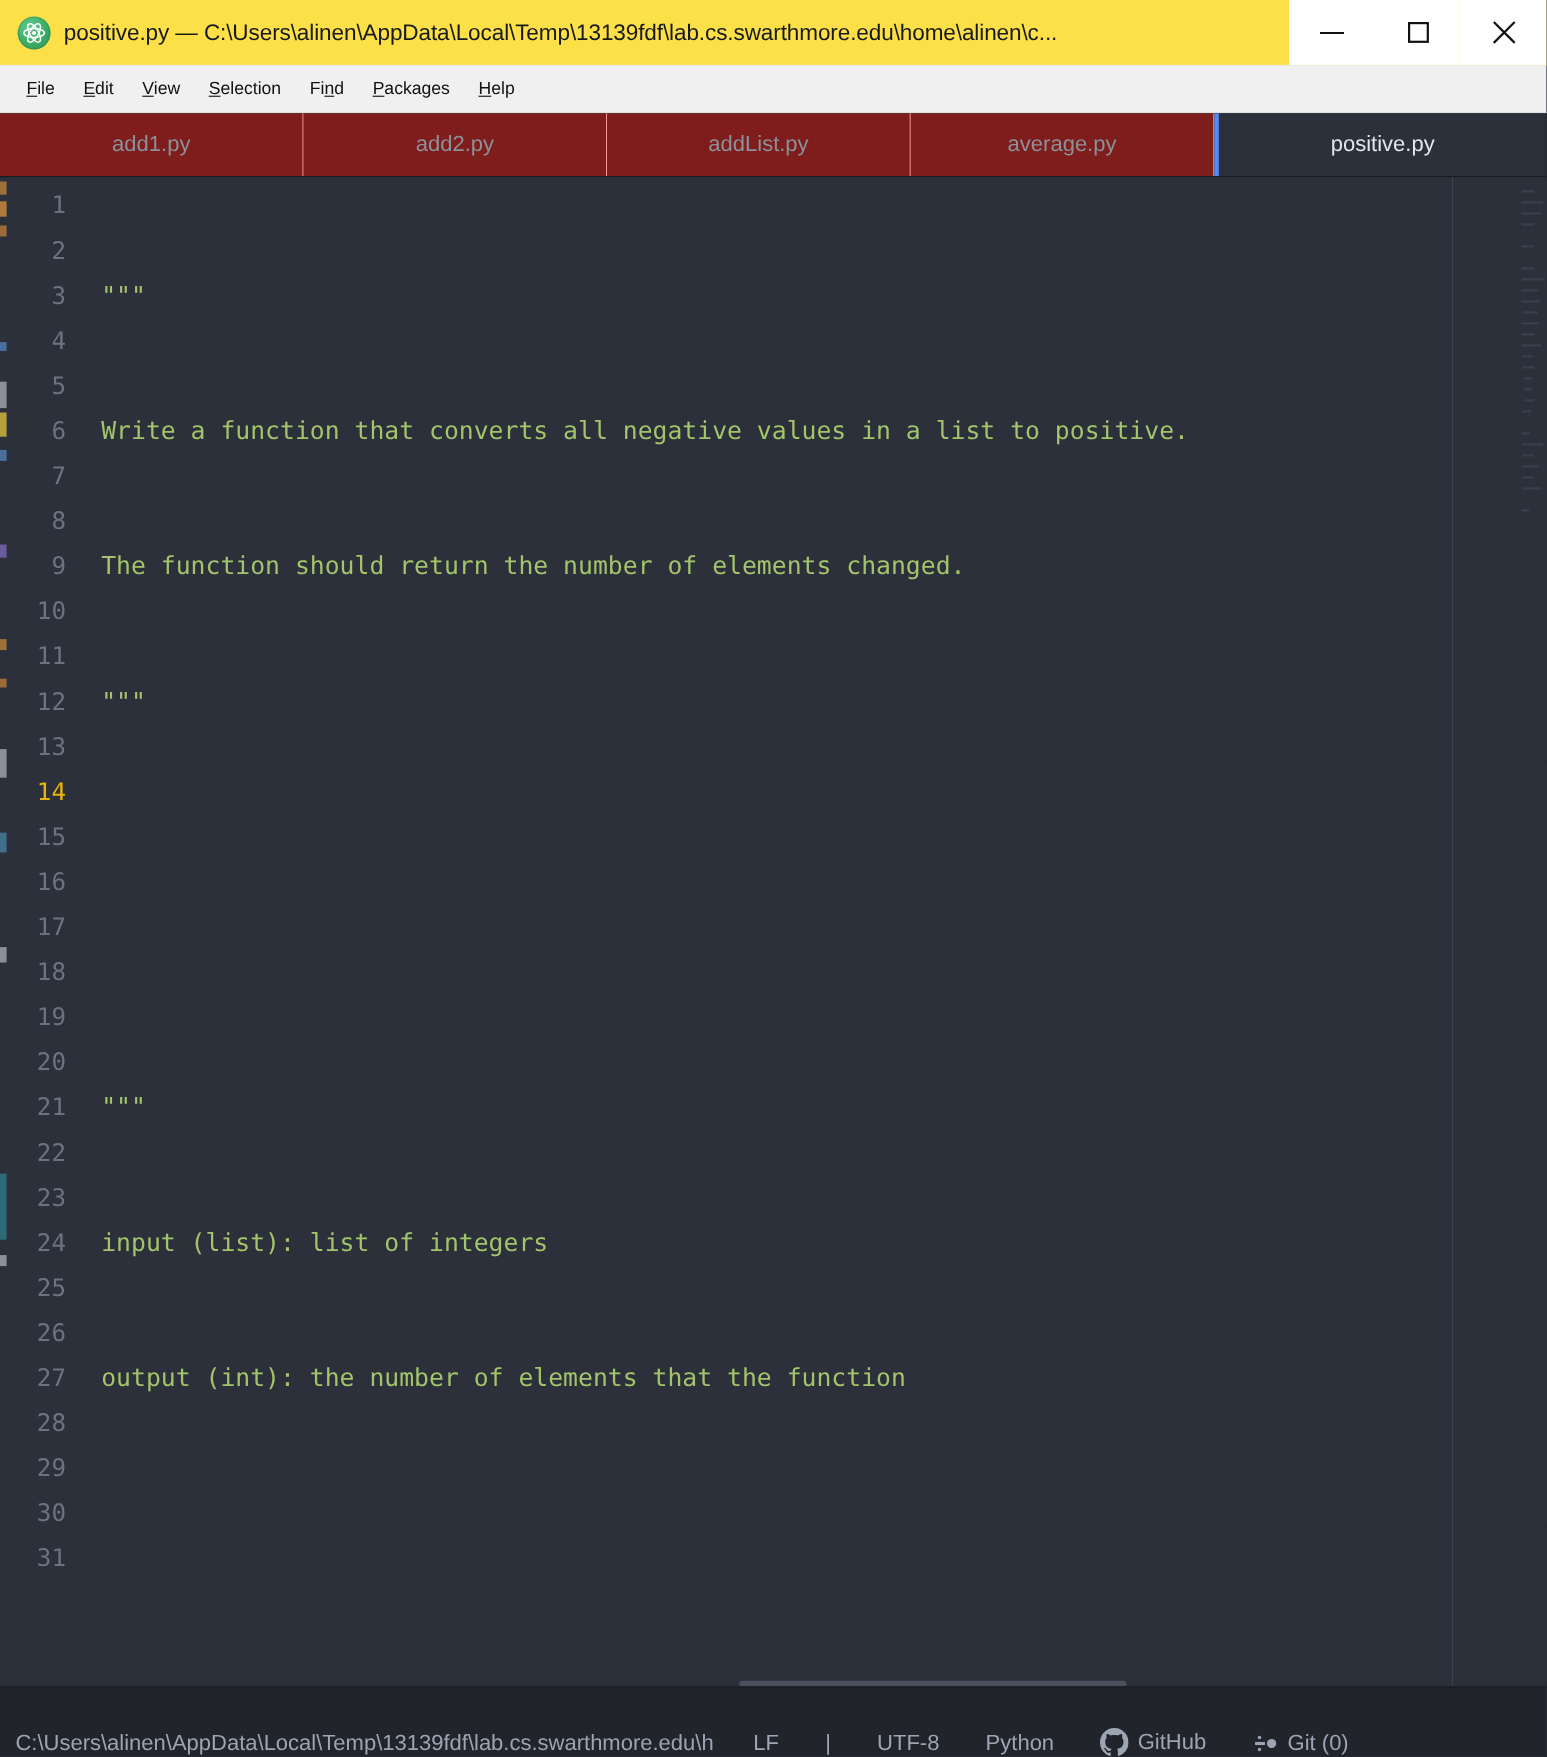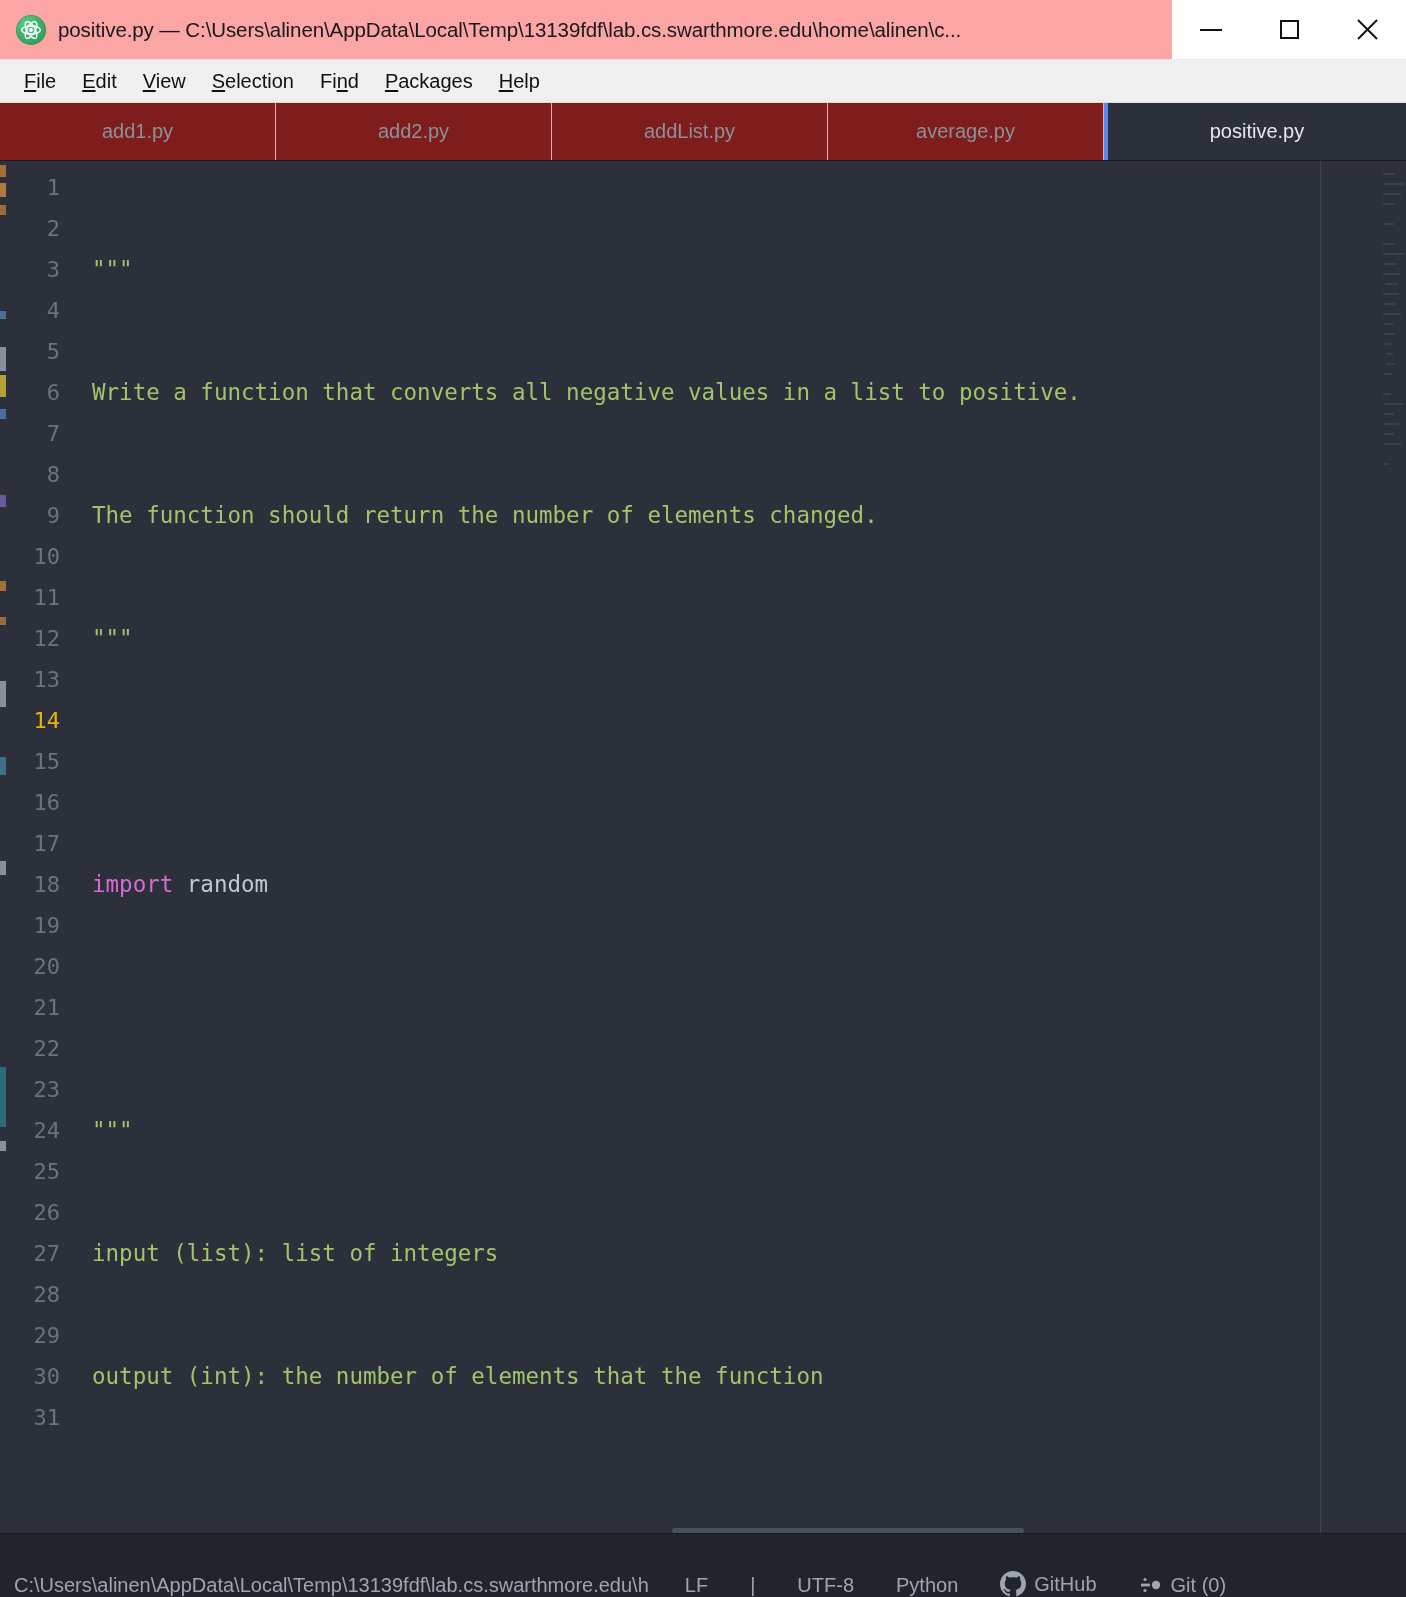--- a/index.html
+++ b/index.html
@@ -8,21 +8,21 @@
     background: #2b303b;
     overflow: hidden;
   }
   body { font-family: "Liberation Sans", sans-serif; }
 
   .window { width: 1406px; height: 1597px; display: flex; flex-direction: column; position: relative; }
 
   
   .titlebar {
     height: 59px; flex: 0 0 59px;
-    background: #fca5a5;
+    background: #fde047;
     display: flex; align-items: center;
     border-bottom: 1px solid #e8e8e8;
     position: relative;
   }
   .app-icon {
     width: 30px; height: 30px; margin-left: 16px; margin-right: 12px;
     flex: 0 0 30px;
     border-radius: 50%;
     background: radial-gradient(circle at 35% 30%, #5fc98a 0%, #3aab66 55%, #2d9456 100%);
     box-shadow: inset 0 0 0 1px rgba(0,0,0,0.12);
@@ -42,21 +42,21 @@
 
   
   .menubar {
     height: 42px; flex: 0 0 42px;
     background: #f0f0f0;
     display: flex; align-items: center;
     padding-left: 11px;
     border-bottom: 1px solid #dcdcdc;
   }
   .menu-item {
-    font-size: 20px; color: #101010; padding: 3px 13px; white-space: nowrap;
+    font-size: 16px; color: #101010; padding: 3px 13px; white-space: nowrap;
   }
   .menu-item u { text-decoration: underline; text-underline-offset: 2px; }
 
   
   .tabbar {
     height: 57px; flex: 0 0 57px;
     background: #21252b;
     display: flex; align-items: stretch;
     border-bottom: 1px solid #181a1f;
     overflow: hidden;
@@ -252,21 +252,20 @@
       <div>30</div>
       <div>31</div>
     </div>
 
     <div class="code">
       <div class="ln"><span class="t-str">"""</span></div>
       <div class="ln"><span class="t-str">Write a function that converts all negative values in a list to positive.</span></div>
       <div class="ln"><span class="t-str">The function should return the number of elements changed.</span></div>
       <div class="ln"><span class="t-str">"""</span></div>
       <div class="ln"><span></span></div>
-      <div class="ln"><span class="t-kw">import</span><span class="t-pl"> random</span></div>
       <div class="ln"><span></span></div>
       <div class="ln"><span class="t-str">"""</span></div>
       <div class="ln"><span class="t-str">input (list): list of integers</span></div>
       <div class="ln"><span class="t-str">output (int): the number of elements that the function</span></div>
       
       
       
       
       
       

